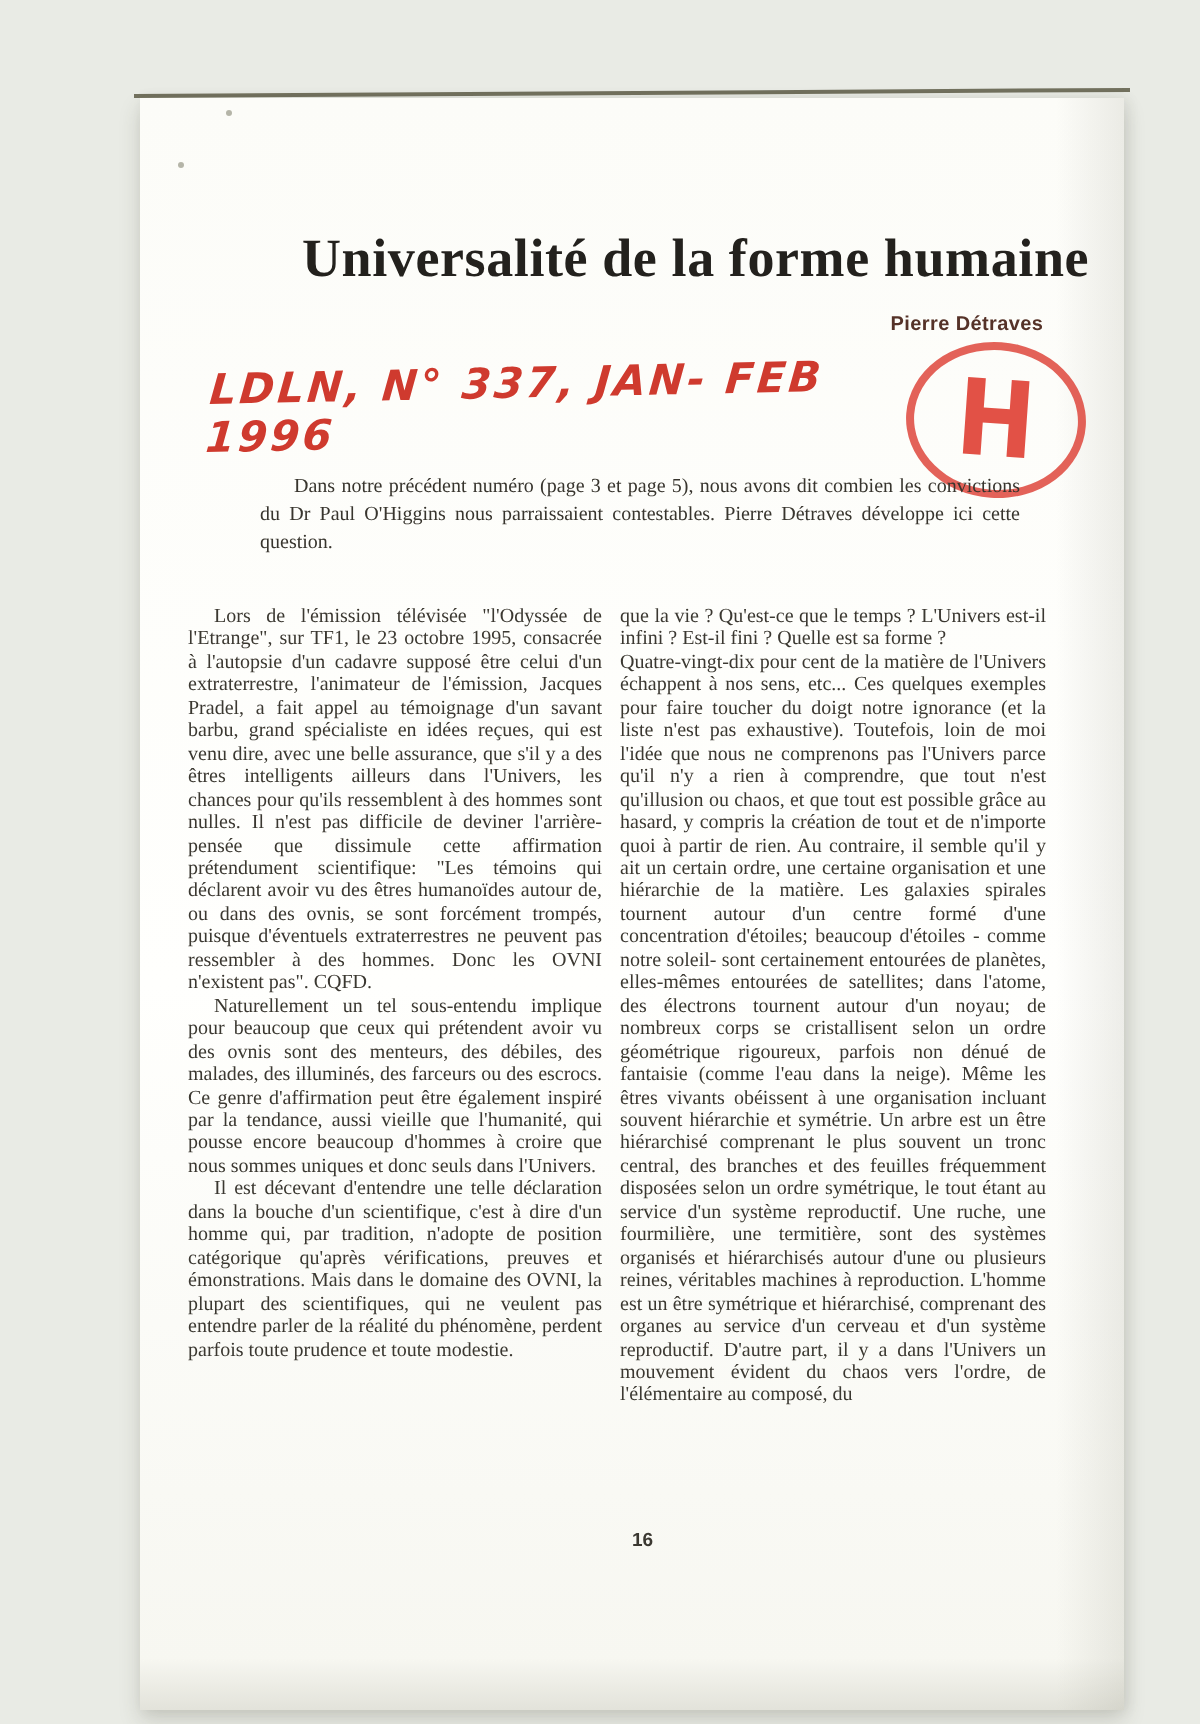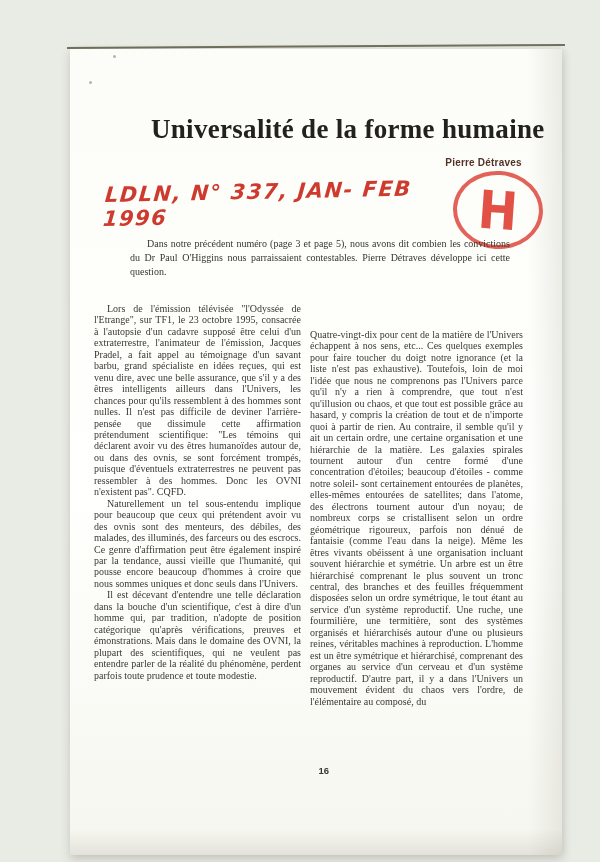--- a/index.html
+++ b/index.html
@@ -55,23 +55,23 @@
   }
   .columns{
     position:absolute;left:94px;top:303px;width:429px;
     display:flex;gap:9px;
     font-size:10px;line-height:11.45px;text-align:justify;color:#3b3831;
   }
   .col-left{width:207px;}
   .col-right{width:213px;}
   .columns p{margin:0;padding:0;}
   .columns p.indent{text-indent:13px;}
-  .columns p.after-gap{margin-top:26px;}
+  .columns p.after-gap{margin-top:0;}
   .page-number{
-    position:absolute;left:305px;top:765px;width:24px;text-align:right;
+    position:absolute;left:316px;top:765px;width:24px;text-align:left;
     font-family:"Liberation Sans",sans-serif;
     font-size:9.5px;font-weight:bold;color:#3b3831;
   }
 </style>
 </head>
 <body>
 
 <div class="scan-top-edge"></div>
 
 <div class="paper">
@@ -94,17 +94,18 @@
 
 <div class="intro">Dans notre précédent numéro (page 3 et page 5), nous avons dit combien les convictions du Dr Paul O'Higgins nous parraissaient contestables. Pierre Détraves développe ici cette question.</div>
 
 <div class="columns">
   <div class="col-left">
     <p class="indent">Lors de l'émission télévisée "l'Odyssée de l'Etrange", sur TF1, le 23 octobre 1995, consacrée à l'autopsie d'un cadavre supposé être celui d'un extraterrestre, l'animateur de l'émission, Jacques Pradel, a fait appel au témoignage d'un savant barbu, grand spécialiste en idées reçues, qui est venu dire, avec une belle assurance, que s'il y a des êtres intelligents ailleurs dans l'Univers, les chances pour qu'ils ressemblent à des hommes sont nulles. Il n'est pas difficile de deviner l'arrière-pensée que dissimule cette affirmation prétendument scientifique: "Les témoins qui déclarent avoir vu des êtres humanoïdes autour de, ou dans des ovnis, se sont forcément trompés, puisque d'éventuels extraterrestres ne peuvent pas ressembler à des hommes. Donc les OVNI n'existent pas". CQFD.</p>
     <p class="indent">Naturellement un tel sous-entendu implique pour beaucoup que ceux qui prétendent avoir vu des ovnis sont des menteurs, des débiles, des malades, des illuminés, des farceurs ou des escrocs. Ce genre d'affirmation peut être également inspiré par la tendance, aussi vieille que l'humanité, qui pousse encore beaucoup d'hommes à croire que nous sommes uniques et donc seuls dans l'Univers.</p>
     <p class="indent">Il est décevant d'entendre une telle déclaration dans la bouche d'un scientifique, c'est à dire d'un homme qui, par tradition, n'adopte de position catégorique qu'après vérifications, preuves et émonstrations. Mais dans le domaine des OVNI, la plupart des scientifiques, qui ne veulent pas entendre parler de la réalité du phénomène, perdent parfois toute prudence et toute modestie.</p>
   </div>
   <div class="col-right">
+    <p>que la vie ? Qu'est-ce que le temps ? L'Univers est-il infini ? Est-il fini ? Quelle est sa forme ?</p>
     <p class="after-gap">Quatre-vingt-dix pour cent de la matière de l'Univers échappent à nos sens, etc... Ces quelques exemples pour faire toucher du doigt notre ignorance (et la liste n'est pas exhaustive). Toutefois, loin de moi l'idée que nous ne comprenons pas l'Univers parce qu'il n'y a rien à comprendre, que tout n'est qu'illusion ou chaos, et que tout est possible grâce au hasard, y compris la création de tout et de n'importe quoi à partir de rien. Au contraire, il semble qu'il y ait un certain ordre, une certaine organisation et une hiérarchie de la matière. Les galaxies spirales tournent autour d'un centre formé d'une concentration d'étoiles; beaucoup d'étoiles - comme notre soleil- sont certainement entourées de planètes, elles-mêmes entourées de satellites; dans l'atome, des électrons tournent autour d'un noyau; de nombreux corps se cristallisent selon un ordre géométrique rigoureux, parfois non dénué de fantaisie (comme l'eau dans la neige). Même les êtres vivants obéissent à une organisation incluant souvent hiérarchie et symétrie. Un arbre est un être hiérarchisé comprenant le plus souvent un tronc central, des branches et des feuilles fréquemment disposées selon un ordre symétrique, le tout étant au service d'un système reproductif. Une ruche, une fourmilière, une termitière, sont des systèmes organisés et hiérarchisés autour d'une ou plusieurs reines, véritables machines à reproduction. L'homme est un être symétrique et hiérarchisé, comprenant des organes au service d'un cerveau et d'un système reproductif. D'autre part, il y a dans l'Univers un mouvement évident du chaos vers l'ordre, de l'élémentaire au composé, du</p>
   </div>
 </div>
 
 <div class="page-number">16</div>
 
 </body></html>

